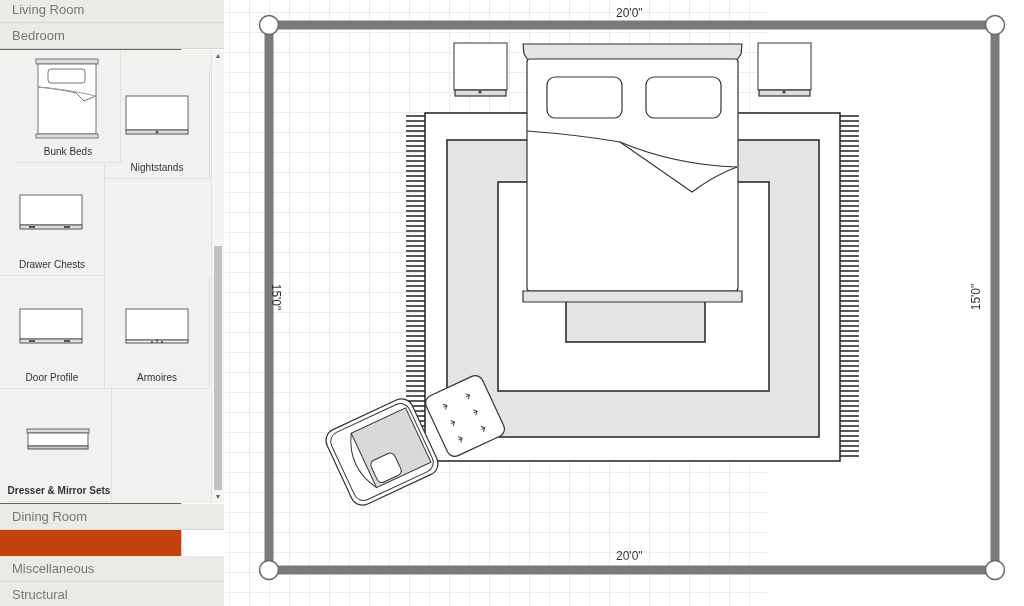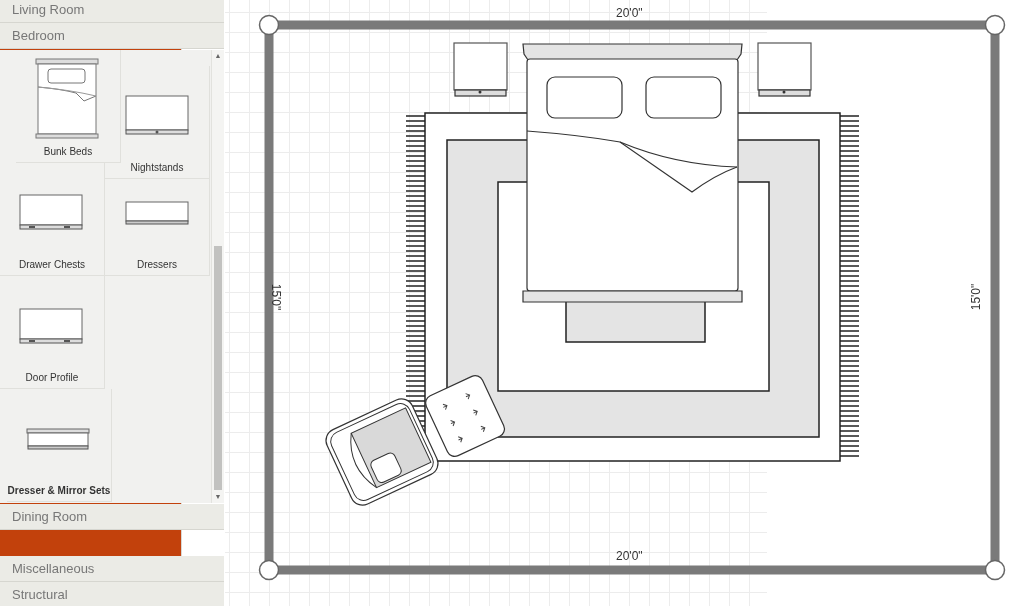--- a/index.html
+++ b/index.html
@@ -54,38 +54,41 @@
     <div class="item" style="left:0;top:113px;">
       <svg width="105" height="100">
         <rect x="20" y="32" width="62" height="30" fill="#fff" stroke="#666"></rect>
         <rect x="20" y="62" width="62" height="4" fill="#ddd" stroke="#555"></rect>
         <rect x="29" y="63" width="6" height="2" fill="#555"></rect>
         <rect x="64" y="63" width="6" height="2" fill="#555"></rect>
       </svg>
       <div class="lbl">Drawer Chests</div>
     </div>
 
-    <div class="item" style="left:105px;top:113px;">
-      <svg width="105" height="100">
-        <rect x="21" y="39" width="62" height="19" fill="#fff" stroke="#666"></rect>
-        <rect x="21" y="58" width="62" height="3" fill="#ccc" stroke="#555"></rect>
-      </svg>
-      <div class="lbl">Dressers</div>
-    </div>
 
     <div class="item" style="left:0;top:226px;">
       <svg width="105" height="100">
         <rect x="20" y="33" width="62" height="30" fill="#fff" stroke="#666"></rect>
         <rect x="20" y="63" width="62" height="4" fill="#ddd" stroke="#555"></rect>
         <rect x="29" y="64" width="6" height="2" fill="#555"></rect>
         <rect x="64" y="64" width="6" height="2" fill="#555"></rect>
       </svg>
       <div class="lbl">Door Profile</div>
     </div>
 
+    <div class="item" style="left:105px;top:226px;">
+      <svg width="105" height="100">
+        <rect x="21" y="33" width="62" height="31" fill="#fff" stroke="#666"></rect>
+        <rect x="21" y="64" width="62" height="3" fill="#eee" stroke="#555"></rect>
+        <circle cx="47" cy="66" r="1" fill="#333"></circle>
+          <circle cx="57" cy="66" r="1" fill="#333"></circle>
+        <line x1="52" y1="63" x2="52" y2="67" stroke="#333"></line>
+      </svg>
+      <div class="lbl">Armoires</div>
+    </div>
 
     <div class="item" style="left:7px;top:339px;font-weight:bold;">
       <svg width="105" height="100">
         <rect x="20" y="40" width="62" height="4" fill="#ddd" stroke="#666"></rect>
         <rect x="21" y="44" width="60" height="13" fill="#fff" stroke="#666"></rect>
         <rect x="21" y="57" width="60" height="3" fill="#ccc" stroke="#555"></rect>
       </svg>
       <div class="lbl">Dresser &amp; Mirror Sets</div>
     </div>
 

